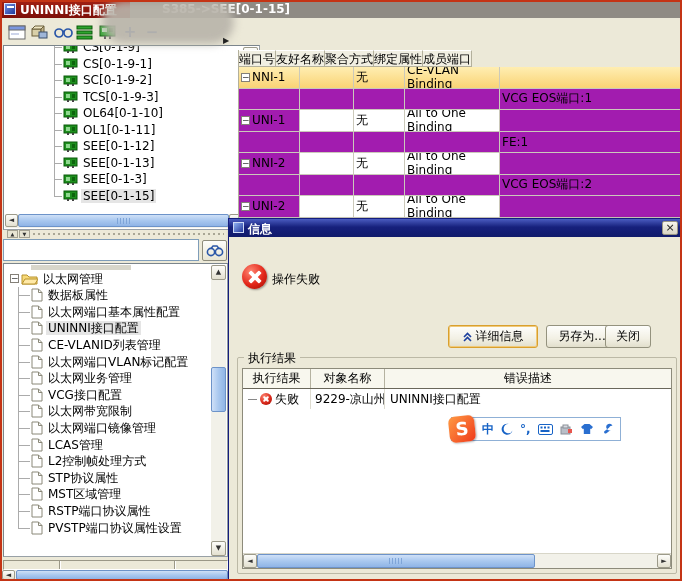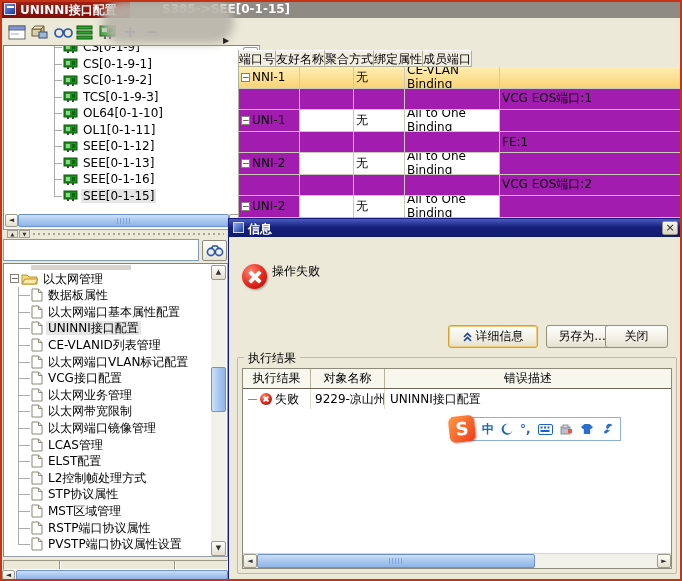--- a/index.html
+++ b/index.html
@@ -88,25 +88,25 @@
 #dialog{position:absolute;left:228px;top:218px;width:454px;height:363px;border:1px solid #141d7e;background:#ece9d8;z-index:20;box-shadow:2px 2px 4px rgba(0,0,0,.3)}
 #dlg-title{position:absolute;left:0;top:0;right:0;height:18px;background:linear-gradient(180deg,#4a5cc0,#16207c 45%,#101a6b)}
 #dlg-title .tl{position:absolute;left:19px;top:2px;color:#fff;font-weight:bold;font-size:12px}
 #dlg-icon{position:absolute;left:4px;top:3px;width:11px;height:11px;background:linear-gradient(135deg,#8fb2f2,#23369c);border:1px solid #cdd8f5}
 #dlg-close{position:absolute;right:3px;top:2px;width:16px;height:14px;background:linear-gradient(#f7f5ec,#d9d5c5);border:1px solid #999684;border-radius:2px;font-size:11px;line-height:12px;text-align:center;color:#222;cursor:default}
 #err-icon{position:absolute;left:13px;top:45px;width:25px;height:25px;border-radius:50%;background:radial-gradient(circle at 35% 30%,#ff8672,#e3271a 55%,#9c0c01);box-shadow:1px 1px 2px rgba(0,0,0,.35)}
 .xb{position:absolute;left:50%;top:50%;background:#fff;border-radius:1px}
 .xb.a{transform:translate(-50%,-50%) rotate(45deg)}
 .xb.b{transform:translate(-50%,-50%) rotate(-45deg)}
 #err-icon .xb{width:15px;height:4px}
-#err-msg{position:absolute;left:43px;top:44px;font-size:12px}
+#err-msg{position:absolute;left:43px;top:52px;font-size:12px}
 .btn{position:absolute;top:106px;height:23px;background:linear-gradient(#fefefc,#f2f0e4 60%,#e2dfcc);border:1px solid #94927e;border-radius:3px;font-size:12px;display:flex;align-items:center;justify-content:center;gap:4px;cursor:default}
 #btn-details{left:219px;width:90px;border-color:#d9a02e;box-shadow:0 0 0 1px #f0c979 inset}
 #btn-saveas{left:317px;width:72px}
-#btn-close{left:376px;width:63px}
+#btn-close{left:376px;width:46px}
 #gbox{position:absolute;left:8px;top:138px;width:440px;height:217px;border:1px solid #bcb9a6;border-radius:2px}
 #gbox>.glabel{position:absolute;left:6px;top:-8px;background:#ece9d8;padding:0 4px;font-size:12px}
 #rtable{position:absolute;left:4px;top:10px;right:4px;bottom:4px;background:#fff;border:1px solid #8d8b7b;overflow:hidden}
 .rhead{display:flex;height:20px;background:#f8f7ee;border-bottom:1px solid #6a675a;box-shadow:0 1px 0 #fff}
 .rh{text-align:center;line-height:19px;font-size:12px;border-right:1px solid #b5b2a0;overflow:hidden}
 .rc1{width:68px}.rc2{width:74px}.rc3{flex:1}
 .rrow{display:flex;height:20px;align-items:flex-end}
 .rrow>div{display:flex;align-items:center;border-right:1px solid #dedcd0;height:100%;overflow:hidden;white-space:nowrap}
 .dash{width:9px;border-top:1px solid #888;margin:0 3px 0 5px}
 #fail-dot{width:12px;height:12px;border-radius:50%;background:radial-gradient(circle at 35% 30%,#ff8672,#d8291c 55%,#9c0c01);position:relative;margin-right:3px;flex:0 0 auto}
@@ -307,21 +307,21 @@
             <span class="conn"></span>
             <span class="icon-wrap">
               <svg width="15" height="11">
                 <rect x="1" y="1" width="13" height="8" fill="#1e8f1e" stroke="#0a5a0a"></rect>
                 <rect x="3" y="3" width="4" height="4" fill="#8fd88f"></rect>
                 <rect x="9" y="3" width="3" height="4" fill="#0d650d"></rect>
                 <rect x="4" y="9" width="2" height="2" fill="#444"></rect>
                 <rect x="9" y="9" width="2" height="2" fill="#444"></rect>
               </svg>
             </span>
-            <span class="tlabel">SEE[0-1-16]</span>
+            <span class="tlabel">SEE[0-1-3]</span>
           </div>
 
           <div class="titem last">
             <span class="conn"></span>
             <span class="icon-wrap">
               <svg width="15" height="11">
                 <rect x="1" y="1" width="13" height="8" fill="#1e8f1e" stroke="#0a5a0a"></rect>
                 <rect x="3" y="3" width="4" height="4" fill="#8fd88f"></rect>
                 <rect x="9" y="3" width="3" height="4" fill="#0d650d"></rect>
                 <rect x="4" y="9" width="2" height="2" fill="#444"></rect>
@@ -431,42 +431,42 @@
           </div>
 
           <div class="titem">
             <span class="conn"></span>
             <span class="icon-wrap">
               <svg width="12" height="14">
                 <path d="M1 1 h6.5 l3.5 3.5 v8.5 h-10 z" fill="#fff" stroke="#8a8878"></path>
                 <path d="M7.5 1 v3.5 h3.5" fill="none" stroke="#8a8878"></path>
               </svg>
             </span>
+            <span class="tlabel">以太网业务管理</span>
+          </div>
+
+          <div class="titem">
+            <span class="conn"></span>
+            <span class="icon-wrap">
+              <svg width="12" height="14">
+                <path d="M1 1 h6.5 l3.5 3.5 v8.5 h-10 z" fill="#fff" stroke="#8a8878"></path>
+                <path d="M7.5 1 v3.5 h3.5" fill="none" stroke="#8a8878"></path>
+              </svg>
+            </span>
             <span class="tlabel">VCG接口配置</span>
           </div>
 
           <div class="titem">
             <span class="conn"></span>
             <span class="icon-wrap">
               <svg width="12" height="14">
                 <path d="M1 1 h6.5 l3.5 3.5 v8.5 h-10 z" fill="#fff" stroke="#8a8878"></path>
                 <path d="M7.5 1 v3.5 h3.5" fill="none" stroke="#8a8878"></path>
               </svg>
             </span>
-            <span class="tlabel">以太网业务管理</span>
-          </div>
-
-          <div class="titem">
-            <span class="conn"></span>
-            <span class="icon-wrap">
-              <svg width="12" height="14">
-                <path d="M1 1 h6.5 l3.5 3.5 v8.5 h-10 z" fill="#fff" stroke="#8a8878"></path>
-                <path d="M7.5 1 v3.5 h3.5" fill="none" stroke="#8a8878"></path>
-              </svg>
-            </span>
             <span class="tlabel">以太网带宽限制</span>
           </div>
 
           <div class="titem">
             <span class="conn"></span>
             <span class="icon-wrap">
               <svg width="12" height="14">
                 <path d="M1 1 h6.5 l3.5 3.5 v8.5 h-10 z" fill="#fff" stroke="#8a8878"></path>
                 <path d="M7.5 1 v3.5 h3.5" fill="none" stroke="#8a8878"></path>
               </svg>
@@ -478,30 +478,20 @@
             <span class="conn"></span>
             <span class="icon-wrap">
               <svg width="12" height="14">
                 <path d="M1 1 h6.5 l3.5 3.5 v8.5 h-10 z" fill="#fff" stroke="#8a8878"></path>
                 <path d="M7.5 1 v3.5 h3.5" fill="none" stroke="#8a8878"></path>
               </svg>
             </span>
             <span class="tlabel">LCAS管理</span>
           </div>
 
-          <div class="titem">
-            <span class="conn"></span>
-            <span class="icon-wrap">
-              <svg width="12" height="14">
-                <path d="M1 1 h6.5 l3.5 3.5 v8.5 h-10 z" fill="#fff" stroke="#8a8878"></path>
-                <path d="M7.5 1 v3.5 h3.5" fill="none" stroke="#8a8878"></path>
-              </svg>
-            </span>
-            <span class="tlabel">ELST配置</span>
-          </div>
 
           <div class="titem">
             <span class="conn"></span>
             <span class="icon-wrap">
               <svg width="12" height="14">
                 <path d="M1 1 h6.5 l3.5 3.5 v8.5 h-10 z" fill="#fff" stroke="#8a8878"></path>
                 <path d="M7.5 1 v3.5 h3.5" fill="none" stroke="#8a8878"></path>
               </svg>
             </span>
             <span class="tlabel">L2控制帧处理方式</span>

